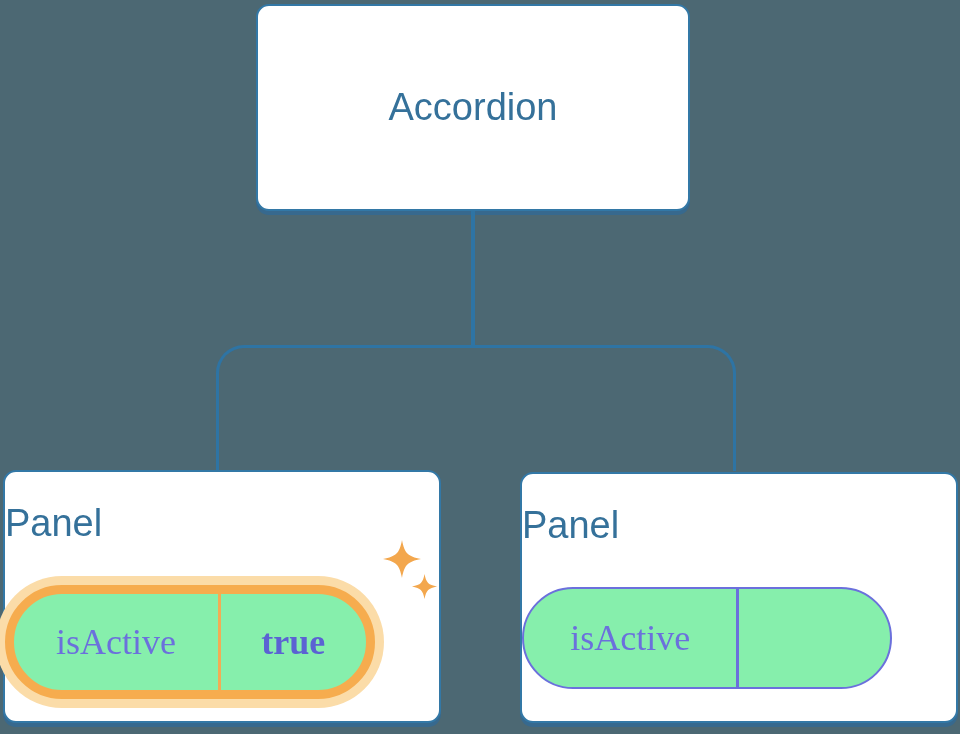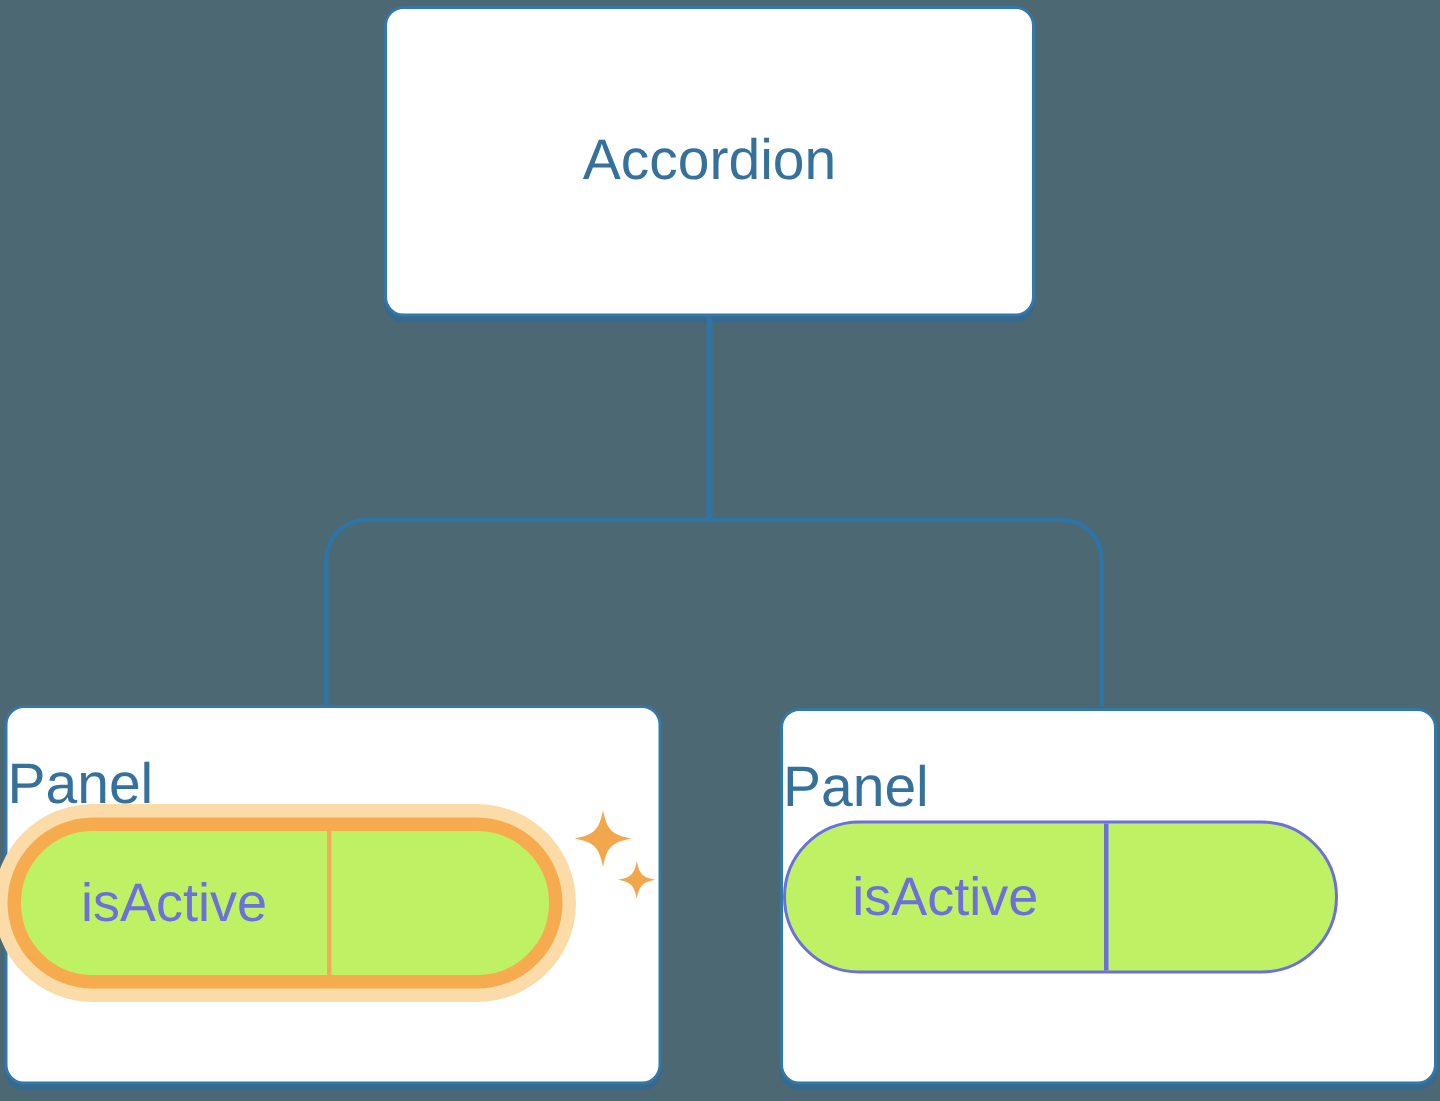--- a/index.html
+++ b/index.html
@@ -49,23 +49,25 @@
     display: flex;
     flex-direction: column;
     align-items: flex-start;
   }
   .panel-left  { left: 3px;   top: 470px; width: 438px; height: 253px; }
   .panel-right { left: 520px; top: 472px; width: 438px; height: 251px; }
   .panel-title { margin-top: 31px; }
   .pill {
     display: flex;
     align-items: stretch;
-    background: #bef264;
+    background: #86efac;
     border-radius: 999px;
     box-sizing: border-box;
+    margin-top: 40px;
+    font-family: Liberation Serif, serif;
   }
   .pill-active {
     width: 370px; height: 114px;
     border: 9px solid #F6AC4E;
     box-shadow: 0 0 0 9px #FBDCA8;
   }
   .pill-inactive {
     width: 370px; height: 102px;
     border: 2.5px solid #6B70DC;
   }
@@ -98,20 +100,21 @@
   </div>
 
   <div class="stem"></div>
   <div class="bracket"></div>
 
   <div class="node panel panel-left">
     <span class="node-title panel-title">Panel</span>
     <div class="pill pill-active">
       <span class="cell cell-key">isActive</span>
       <span class="vdivider divider-orange"></span>
+      <span class="cell cell-val">true</span>
     </div>
     <svg class="sparkles" width="58" height="68" viewBox="0 0 58 68" aria-hidden="true">
       <path fill="#F3A74D" d="M19 0 C21.6 13.3 24.7 16.4 38 19 C24.7 21.6 21.6 24.7 19 38 C16.4 24.7 13.3 21.6 0 19 C13.3 16.4 16.4 13.3 19 0 Z"></path>
       <path fill="#F3A74D" transform="translate(29 34) scale(0.66)" d="M19 0 C21.6 13.3 24.7 16.4 38 19 C24.7 21.6 21.6 24.7 19 38 C16.4 24.7 13.3 21.6 0 19 C13.3 16.4 16.4 13.3 19 0 Z"></path>
     </svg>
   </div>
 
   <div class="node panel panel-right">
     <span class="node-title panel-title">Panel</span>
     <div class="pill pill-inactive">

